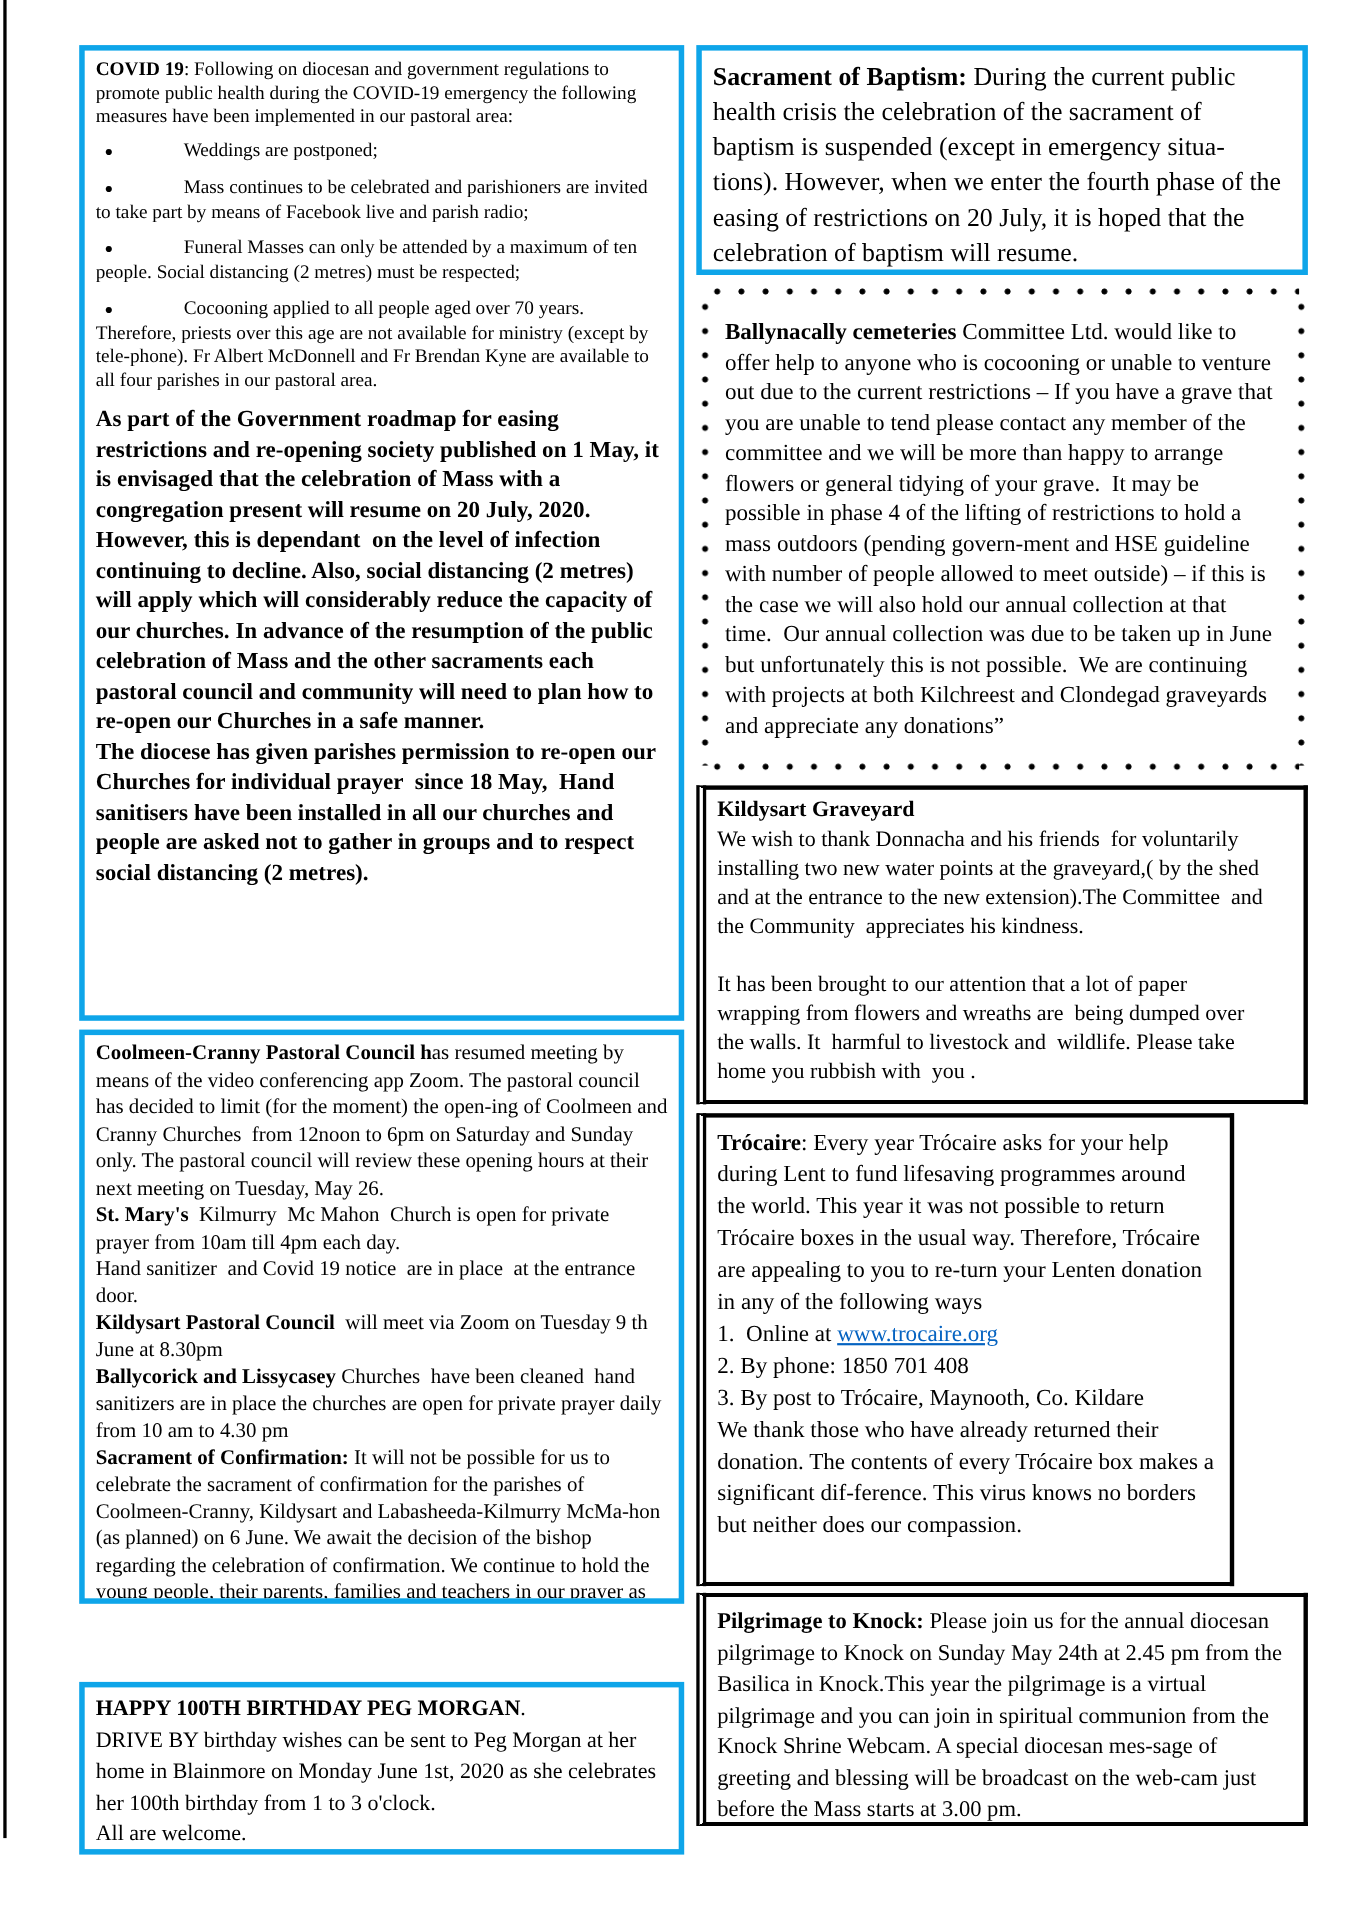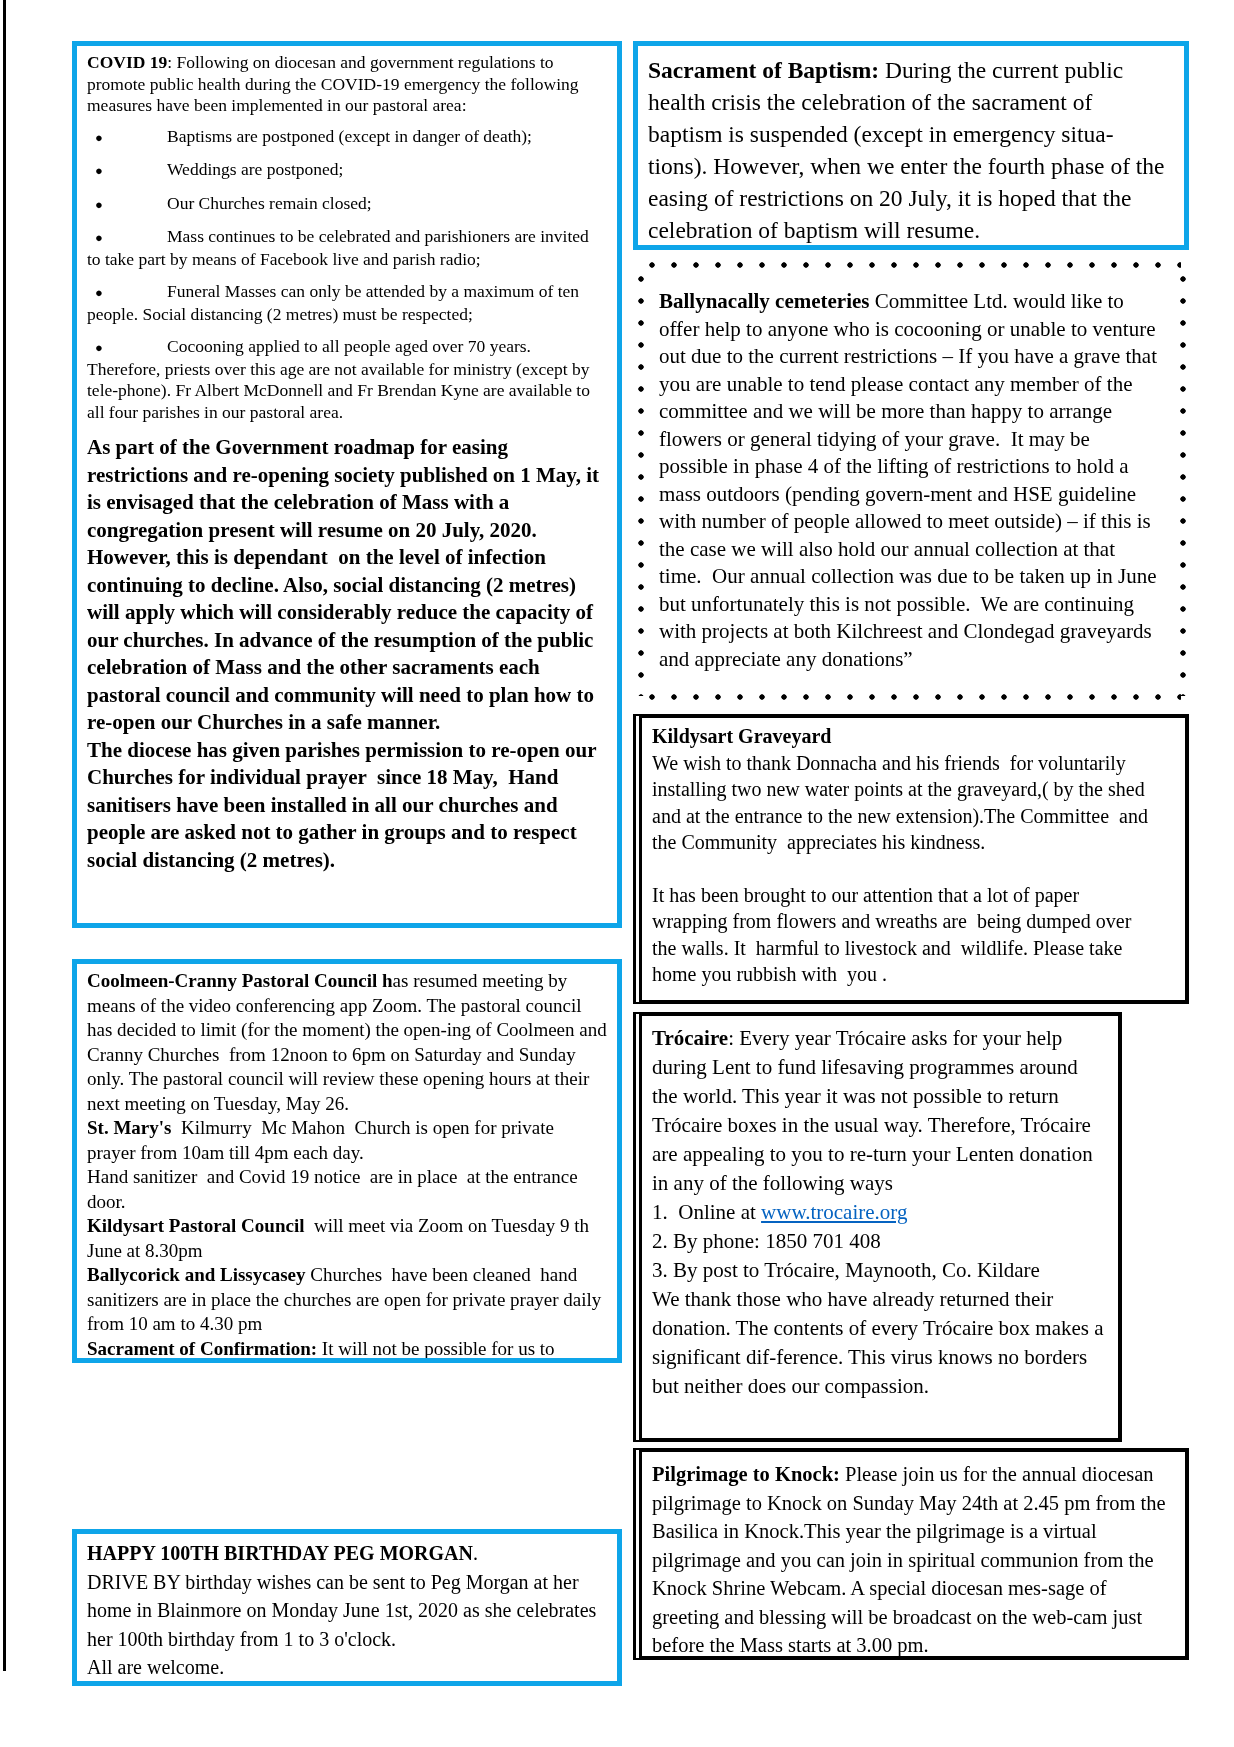--- a/index.html
+++ b/index.html
@@ -16,22 +16,22 @@
 
   
   #covid-box{left:72px;top:41px;width:550px;height:887px;padding:6px 12px 0 10px;
              font-size:17.5px;line-height:21.5px;}
   #covid-box .intro{margin-bottom:9px;}
   .bullet-item{margin-bottom:11px;}
   .bullet-dot{display:inline-block;width:80px;padding-left:8px;box-sizing:border-box;
               font-size:13px;vertical-align:baseline;}
   .roadmap{font-weight:bold;font-size:21px;line-height:27.5px;}
 
-  #council-box{left:72px;top:936px;width:550px;height:404px;padding:5px 10px 12px 10px;
-               font-size:19px;line-height:24.5px;margin-top:23px;}
+  #council-box{left:72px;top:936px;width:550px;height:522px;padding:5px 10px 12px 10px;
+               font-size:19px;line-height:24.5px;}
 
   #birthday-box{left:72px;top:1529px;width:550px;height:157px;padding:5px 12px 0 10px;
                 font-size:20px;line-height:28.5px;}
 
   
   #baptism-box{left:633px;top:41px;width:556px;height:209px;padding:8px 12px 0 10px;
                font-size:23.5px;line-height:32px;}
 
   #dotted-box{left:633px;top:256px;width:556px;height:452px;padding:32px 30px 0 26px;
               font-size:21px;line-height:27.5px;}
@@ -59,23 +59,21 @@
 </style>
 </head>
 <body>
 
 <div class="page">
   <div class="left-rule"></div>
 
   <div class="box b-solid" id="covid-box">
     <div class="rich intro"><span class="bold">COVID 19</span><span>: Following on diocesan and government regulations to promote public health during the COVID-19 emergency the following measures have been implemented in our pastoral area:</span></div>
     <div>
-        <div class="bullet-item"><span class="bullet-dot">●</span><span class="rich"><span>Baptisms are postponed (except in danger of death);</span></span></div>
         <div class="bullet-item"><span class="bullet-dot">●</span><span class="rich"><span>Weddings are postponed;</span></span></div>
-        <div class="bullet-item"><span class="bullet-dot">●</span><span class="rich"><span>Our Churches remain closed;</span></span></div>
         <div class="bullet-item"><span class="bullet-dot">●</span><span class="rich"><span>Mass continues to be celebrated and parishioners are invited to take part by means of Facebook live and parish radio;</span></span></div>
         <div class="bullet-item"><span class="bullet-dot">●</span><span class="rich"><span>Funeral Masses can only be attended by a maximum of ten people. Social distancing (2 metres) must be respected;</span></span></div>
         <div class="bullet-item"><span class="bullet-dot">●</span><span class="rich"><span>Cocooning applied to all people aged over 70 years. Therefore, priests over this age are not available for ministry (except by tele-phone). Fr Albert McDonnell and Fr Brendan Kyne are available to all four parishes in our pastoral area.</span></span></div>
       </div>
     <div class="rich roadmap"><span class="bold">As part of the Government roadmap for easing restrictions and re-opening society published on 1 May, it is envisaged that the celebration of Mass with a congregation present will resume on 20 July, 2020. However, this is dependant  on the level of infection continuing to decline. Also, social distancing (2 metres) will apply which will considerably reduce the capacity of our churches. In advance of the resumption of the public celebration of Mass and the other sacraments each pastoral council and community will need to plan how to re-open our Churches in a safe manner.</span></div>
     <div class="rich roadmap"><span class="bold">The diocese has given parishes permission to re-open our Churches for individual prayer  since 18 May,  Hand sanitisers have been installed in all our churches and people are asked not to gather in groups and to respect social distancing (2 metres).</span></div>
   </div>
 
   <div class="box b-solid" id="council-box">
     <div>

